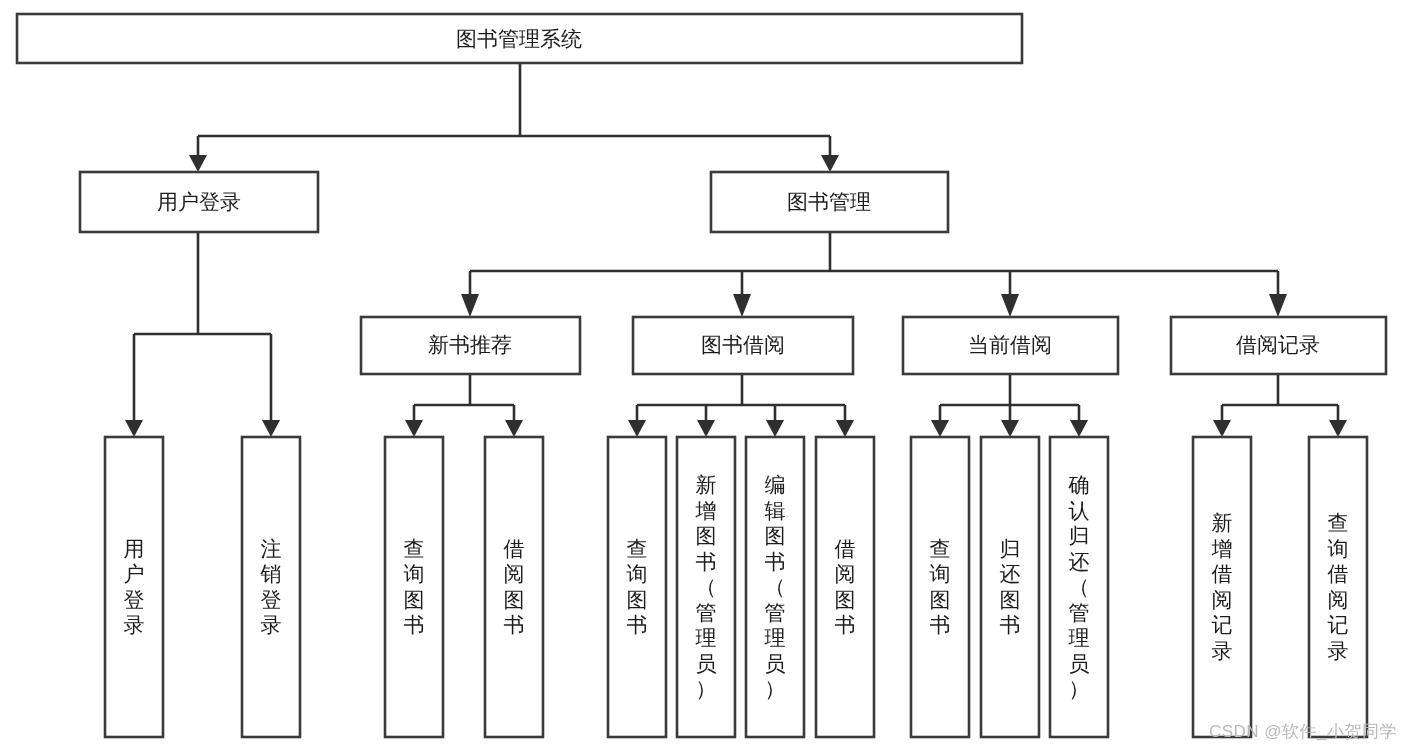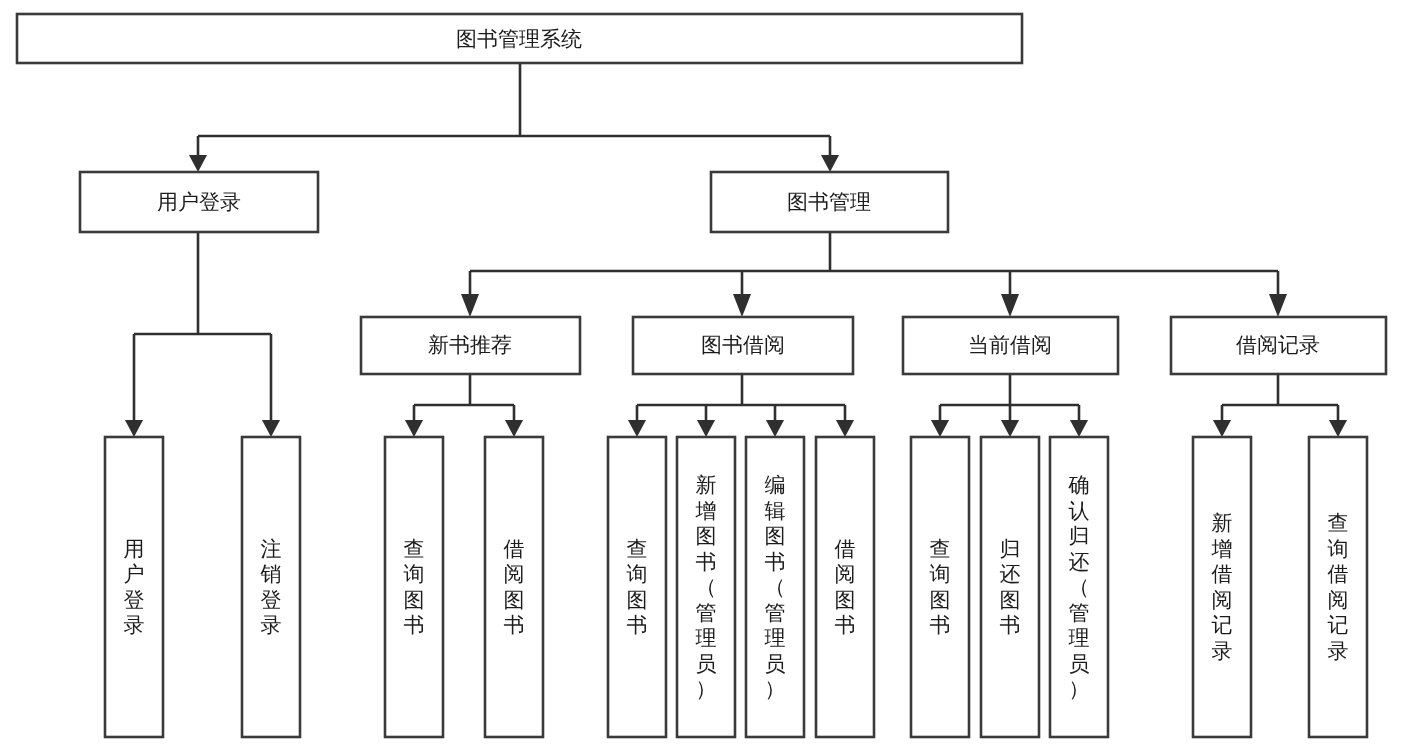--- a/index.html
+++ b/index.html
@@ -219,13 +219,14 @@
       <rect class="node-box" x="1193" y="437" width="58" height="300"></rect>
       <text class="node-label-vertical vtext" x="1222" y="0"><tspan x="1222" y="530.4">新</tspan><tspan x="1222" y="555.9">增</tspan><tspan x="1222" y="581.4">借</tspan><tspan x="1222" y="606.9">阅</tspan><tspan x="1222" y="632.4">记</tspan><tspan x="1222" y="657.9">录</tspan></text>
     </g>
     <g>
       <rect class="node-box" x="1309" y="437" width="58" height="300"></rect>
       <text class="node-label-vertical vtext" x="1338" y="0"><tspan x="1338" y="530.4">查</tspan><tspan x="1338" y="555.9">询</tspan><tspan x="1338" y="581.4">借</tspan><tspan x="1338" y="606.9">阅</tspan><tspan x="1338" y="632.4">记</tspan><tspan x="1338" y="657.9">录</tspan></text>
     </g>
 
   </svg>
 
+  <div class="watermark">CSDN @软件_小贺同学</div>
 </div>
 
 </body></html>

